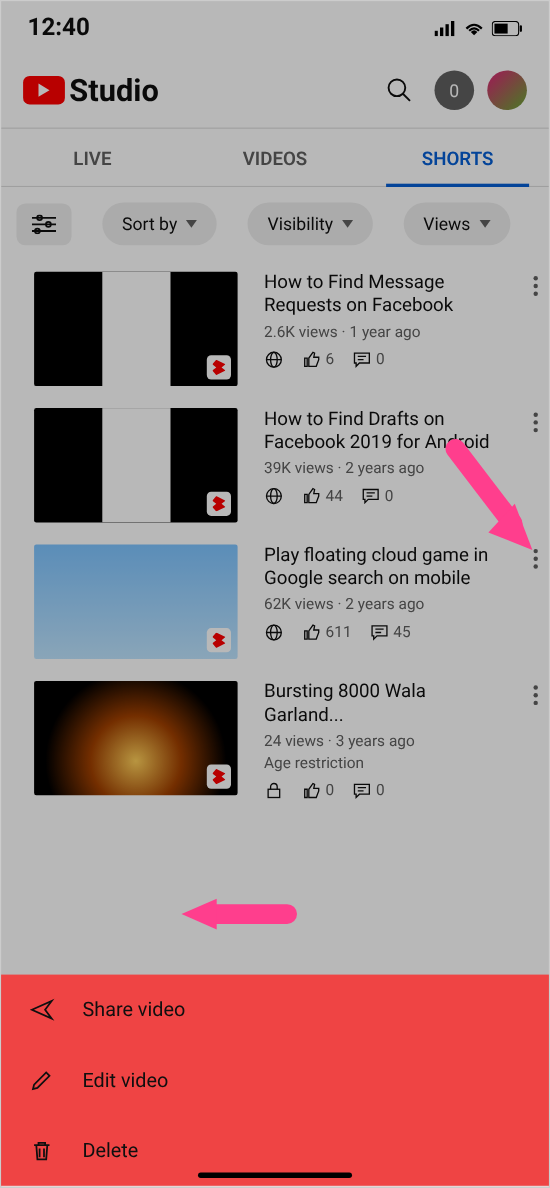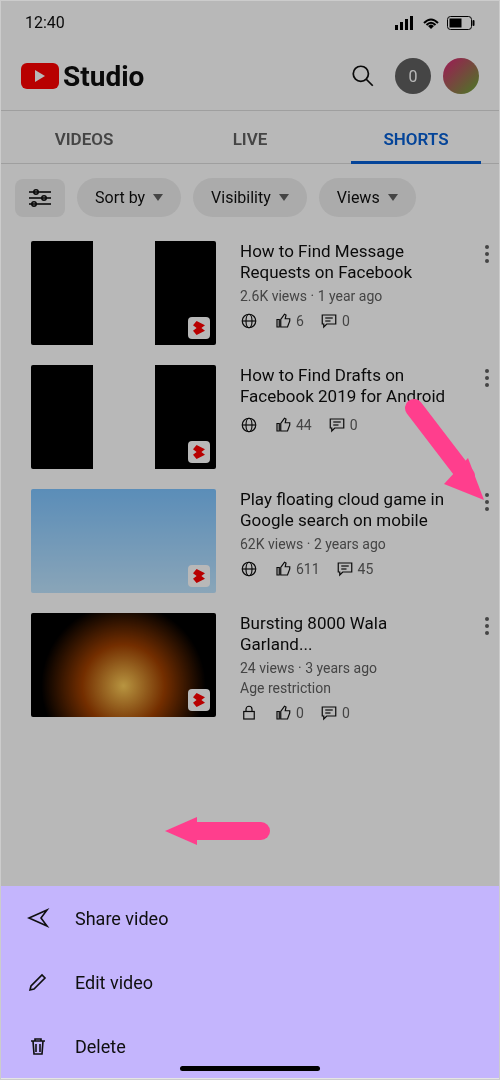--- a/index.html
+++ b/index.html
@@ -1,38 +1,38 @@
 <!DOCTYPE html>
 <html><head>
 <meta charset="utf-8">
 <style>
   * { box-sizing: border-box; margin: 0; padding: 0; }
   html, body { width: 500px; height: 1080px; font-family: -apple-system, Roboto, Arial, sans-serif; background: #fff; color: #0f0f0f; }
   .phone { position: relative; width: 500px; height: 1080px; border: 1px solid #ccc; overflow: hidden; }
   .dim-overlay { position: absolute; inset: 0; background: rgba(0,0,0,0.28); z-index: 5; pointer-events: none; }
   .dimmed { position: relative; }
   
-  .statusbar { display: flex; justify-content: space-between; align-items: center; padding: 12px 24px 6px; font-size: 16px; font-weight: 400; }
+  .statusbar { display: flex; justify-content: space-between; align-items: center; padding: 12px 24px 6px; font-size: 22px; font-weight: 700; }
   .status-icons { display: flex; gap: 6px; align-items: center; }
   
   .appbar { display: flex; align-items: center; padding: 18px 20px 14px; gap: 12px; }
   .logo { display: flex; align-items: center; gap: 4px; font-size: 28px; font-weight: 700; }
   .yt-play { width: 38px; height: 26px; background: #ff0000; border-radius: 6px; display:flex;align-items:center;justify-content:center; }
   .yt-play::after { content:""; border-left: 10px solid #fff; border-top: 6px solid transparent; border-bottom: 6px solid transparent; }
   .appbar .spacer { flex: 1; }
   .icon-btn { width: 40px; height: 40px; display:flex; align-items:center; justify-content:center; }
   .notif { width:36px; height:36px; border-radius:50%; background:#606060; color:#fff; display:flex;align-items:center;justify-content:center; font-size:16px; }
   .avatar { width:36px; height:36px; border-radius:50%; background: linear-gradient(135deg,#d27 0%,#6a3 100%); }
   
   .tabs { display: flex; border-top: 1px solid #ddd; border-bottom: 1px solid #ddd; }
   .tab { flex:1; text-align:center; padding: 18px 0 14px; font-size:17px; font-weight:600; color:#606060; position:relative; }
   .tab.active { color:#065fd4; }
   .tab.active::after { content:""; position:absolute; left:18px; right:18px; bottom:-1px; height:3px; background:#065fd4; }
   
-  .chips { display:flex; gap:12px; padding:14px 14px; align-items:center; }
+  .chips { display:flex; gap:28px; padding:14px 14px; align-items:center; }
   .chip-icon { width:50px; height:38px; border-radius:8px; background:#eeeeee; display:flex;align-items:center;justify-content:center; }
   .chip { background:#eeeeee; border-radius:20px; padding:10px 18px; font-size:16px; color:#0f0f0f; display:flex; align-items:center; gap:8px; }
   .chev-down { width:0;height:0;border-left:5px solid transparent;border-right:5px solid transparent;border-top:7px solid #606060;}
   
   .list { }
   .row { display:flex; padding:10px 0; gap:24px;margin-left:30px; }
   .thumb { width:185px; height:104px; background:#000; position:relative; border-radius:2px; overflow:hidden; flex-shrink:0; }
   .thumb .inner { position:absolute; left:50%; transform:translateX(-50%); top:0; bottom:0; width:62px; background:#fff; }
   .shorts-badge { position:absolute; right:6px; bottom:6px; width:22px; height:22px; background:#fff; border-radius:4px; display:flex;align-items:center;justify-content:center; }
   .shorts-badge::after{content:"";width:12px;height:14px;background:#ff0000;clip-path:polygon(30% 0,100% 30%,70% 50%,100% 70%,30% 100%,0 70%,30% 50%,0 30%);}
@@ -43,21 +43,21 @@
   .iconrow .ic { display:flex; align-items:center; gap:4px; }
   .dots { width:24px; display:flex; flex-direction:column; gap:3px; align-items:center; justify-content:flex-start; padding-top:4px; }
   .dots span{width:4px;height:4px;border-radius:50%;background:#606060;}
   .agewarn { color:#606060; font-size:14px; margin-top:4px; }
 
   
   .pink-arrow { position:absolute; z-index:20; }
   .pink-arrow svg { display:block; }
 
   
-  .sheet { position:absolute; left:0; right:0; bottom:0; background:#c4b5fd; z-index:10; border-top-left-radius:0; border-top-right-radius:0; }
+  .sheet { position:absolute; left:0; right:0; bottom:0; background:#ef4444; z-index:10; border-top-left-radius:0; border-top-right-radius:0; }
   .sheet-item { display:flex; align-items:center; gap:24px; padding:20px 24px; font-size:18px; color:#0f0f0f; border-bottom:none; }
   .sheet-item + .sheet-item { }
   .sheet-divider { height:1px; background:#e5e5e5; }
   .sheet-item .sheet-ic { width:26px; display:flex; justify-content:center; }
   .ext-icon { margin-left:auto; }
   
   .home-ind { position:absolute; bottom:8px; left:50%; transform:translateX(-50%); width:140px; height:5px; background:#000; border-radius:3px; z-index:15; }
 
   
   .svg { stroke:#0f0f0f; stroke-width:1.6; fill:none; }
@@ -102,22 +102,22 @@
             <line x1="15" y1="15" x2="21" y2="21" class="svg"></line>
           </svg>
       </div>
       <div class="notif">
         <span>0</span>
       </div>
       <div class="avatar"></div>
     </div>
 
     <div class="tabs">
+      <div class="tab"><span>LIVE</span></div>
       <div class="tab"><span>VIDEOS</span></div>
-      <div class="tab"><span>LIVE</span></div>
       <div class="tab active"><span>SHORTS</span></div>
     </div>
 
     <div class="chips">
       <div class="chip-icon">
         <svg width="22" height="18" viewBox="0 0 22 18">
             <line x1="0" y1="3" x2="22" y2="3" class="svg"></line>
             <circle cx="7" cy="3" r="2.2" class="svg" fill="#fff"></circle>
             <line x1="0" y1="9" x2="22" y2="9" class="svg"></line>
             <circle cx="15" cy="9" r="2.2" class="svg" fill="#fff"></circle>
@@ -180,20 +180,21 @@
           </div>
       </div>
 
       <div class="row">
         <div class="thumb">
             <div class="inner"></div>
             <div class="shorts-badge"></div>
           </div>
         <div class="meta">
           <div class="title">How to Find Drafts on Facebook 2019 for Android</div>
+          <div class="stats">39K views · 2 years ago</div>
           <div class="iconrow">
             <span class="ic">
                 <svg width="18" height="18" viewBox="0 0 24 24">
                   <circle cx="12" cy="12" r="9" class="svg"></circle>
                   <ellipse cx="12" cy="12" rx="4" ry="9" class="svg"></ellipse>
                   <line x1="3" y1="12" x2="21" y2="12" class="svg"></line>
                 </svg>
               </span>
             <span class="ic">
                 <svg width="18" height="18" viewBox="0 0 24 24">

